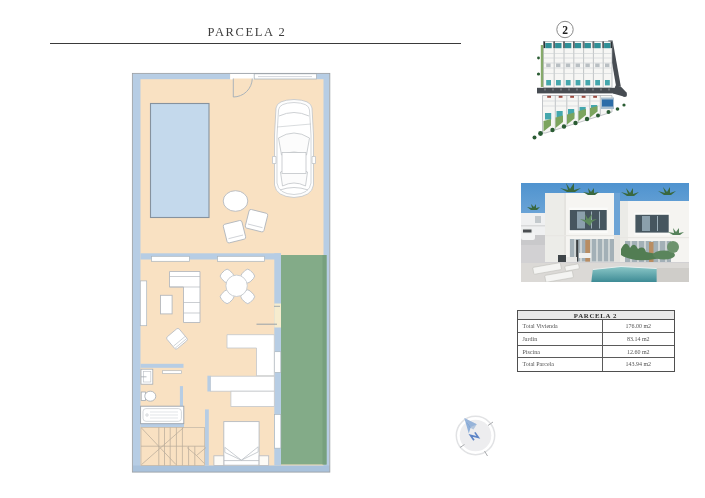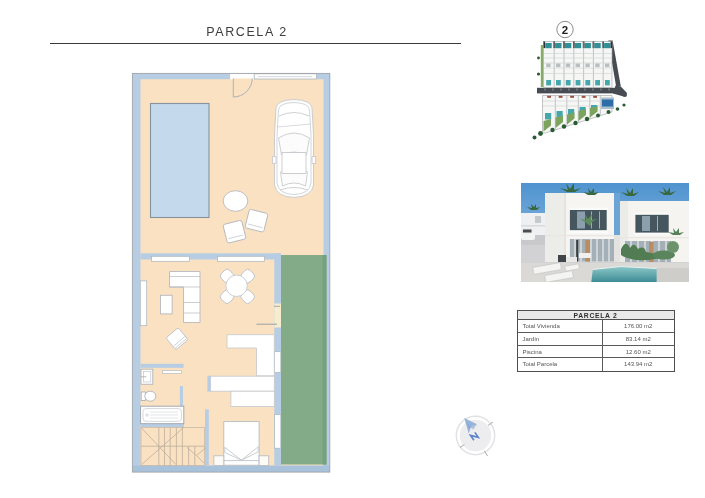--- a/index.html
+++ b/index.html
@@ -1,17 +1,17 @@
 <!DOCTYPE html>
 <html><head>
 <meta charset="utf-8">
 <style>
   html,body{margin:0;padding:0;background:#ffffff;}
   #page{position:relative;width:705px;height:498px;background:#ffffff;overflow:hidden;
-        font-family:Liberation Sans, sans-serif;}
+        font-family:Liberation Serif, serif;}
   .abs{position:absolute;}
   #title{left:0;top:25px;width:494px;text-align:center;font-size:12.5px;letter-spacing:1.6px;
          color:#3d3d3d;font-weight:500;}
   #titleline{left:50px;top:42.5px;width:411px;height:1.8px;background:#3a3a3a;}
   
   #ptable{left:516.5px;top:309.5px;width:156px;border:1.5px solid #4f4f4f;background:#fff;
           font-size:6px;color:#555;}
   #ptable .hdr{height:8.5px;background:#e9e9e9;border-bottom:1.2px solid #4f4f4f;
                text-align:center;font-weight:bold;color:#303030;font-size:6.8px;
                letter-spacing:0.7px;line-height:9px;}

